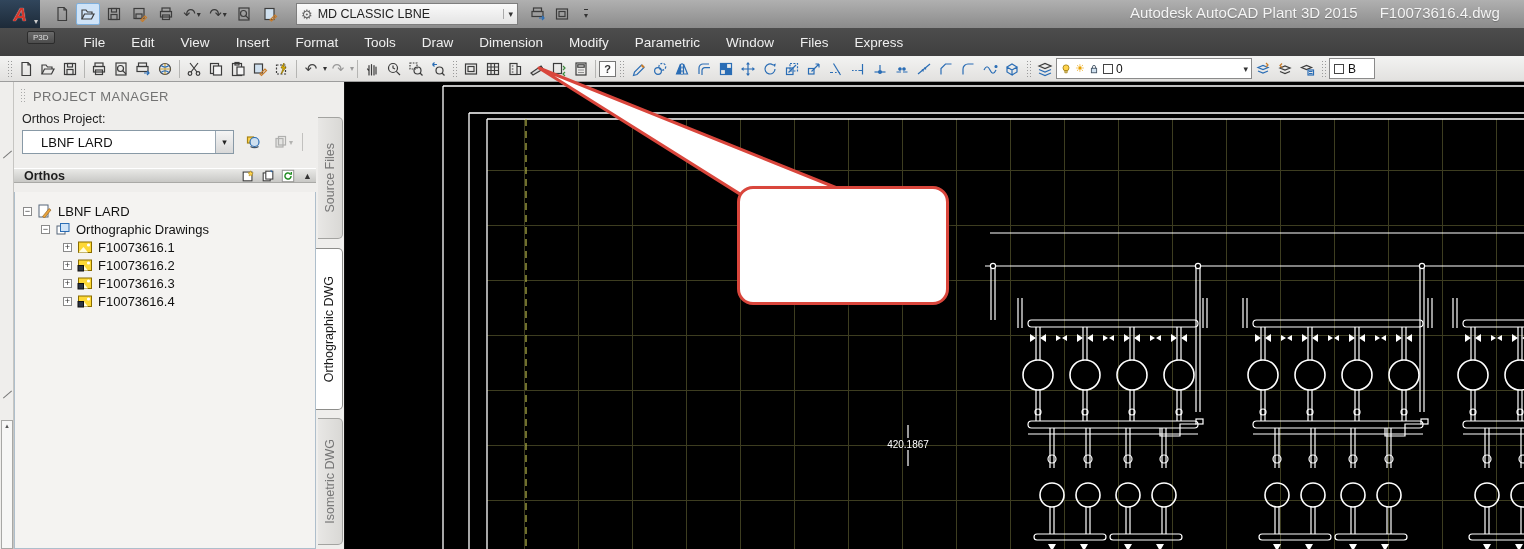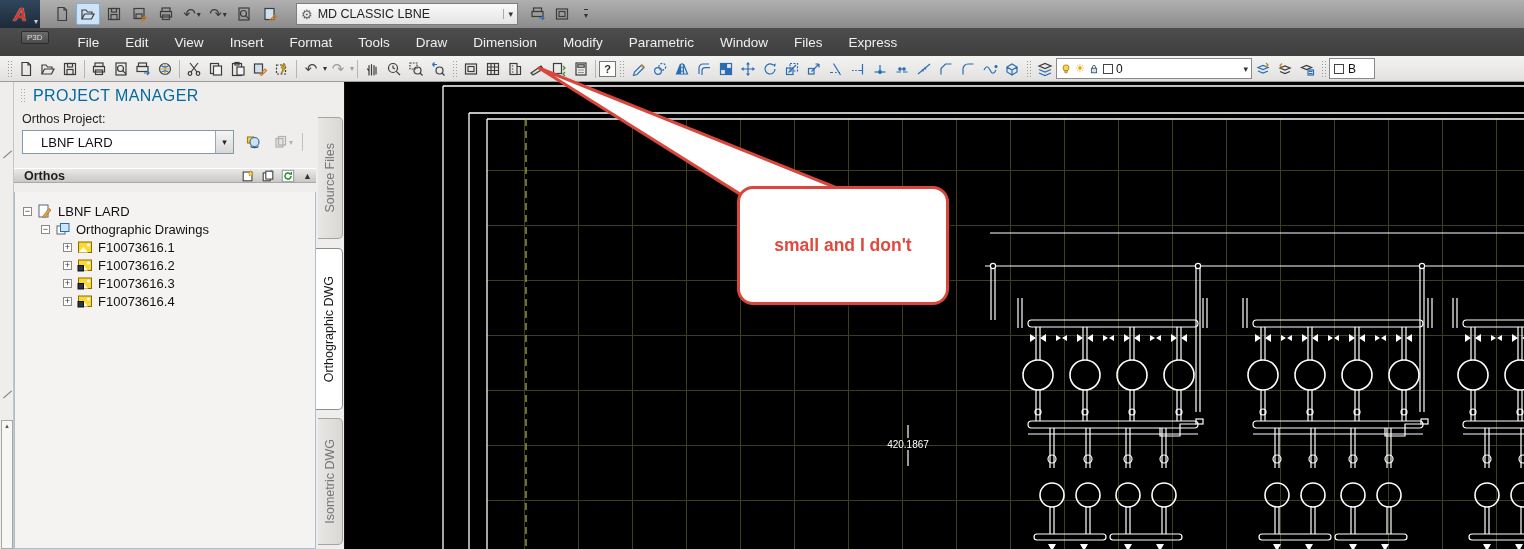--- a/index.html
+++ b/index.html
@@ -20,21 +20,21 @@
   .ws-combo{display:flex;align-items:center;height:22px;width:222px;margin-left:14px;
     background:linear-gradient(#fafafa,#e4e4e4);border:1px solid #7e7e7e;padding:0 4px;gap:5px;}
   .ws-combo .gear{color:#666;font-size:13px;}
   .ws-combo .lbl{font-size:12.5px;color:#222;flex:1;}
   .ws-combo .caret{font-size:9px;color:#333;border-left:1px solid #aaa;padding-left:4px;}
   .tb-title{position:absolute;left:1130px;top:4px;color:#f4f4f4;font-size:15px;white-space:nowrap;text-shadow:0 1px 1px rgba(0,0,0,.25);}
   .tb-title .gap{display:inline-block;width:22px;}
 
   
   .menubar{position:absolute;left:0;top:28px;width:100%;height:28px;background:linear-gradient(#4d4d4d,#3f3f3f);
-    display:flex;align-items:center;padding-left:21px;}
+    display:flex;align-items:center;padding-left:27px;}
   .p3d{font-size:8px;color:#ddd;background:linear-gradient(#6a6a6a,#4c4c4c);border:1px solid #2c2c2c;
     padding:1px 5px;border-radius:2px;margin-right:16px;margin-top:-10px;}
   .menu-item{color:#efefef;font-size:13.5px;padding:4px 13px;cursor:default;}
 
   
   .toolbar{position:absolute;left:0;top:56px;width:100%;height:26px;background:linear-gradient(#f3f3f2,#e2e1df);
     border-bottom:1px solid #9d9d9d;display:flex;align-items:center;padding-left:4px;}
   .grip{width:5px;height:18px;margin:0 3px;background-image:radial-gradient(#9a9a9a 35%,transparent 36%);background-size:3px 3px;}
   .sep{width:1px;height:18px;background:#b5b5b3;margin:0 3px;}
   .tbtn{width:22px;height:22px;display:flex;align-items:center;justify-content:center;border-radius:2px;flex:none;}
@@ -56,21 +56,21 @@
   .body{position:absolute;left:0;top:82px;width:100%;height:467px;}
   .edge-strip{position:absolute;left:0;top:0;width:14px;height:100%;background:#efeeec;border-right:1px solid #c6c5c2;}
   .edge-diag{position:absolute;left:2px;width:11px;height:1px;background:#777;transform:rotate(-40deg);}
   .edge-box{position:absolute;left:1px;top:338px;width:12px;bottom:0;background:#f7f7f6;border:1px solid #a8a8a6;
     font-size:7px;color:#555;text-align:center;line-height:9px;}
 
   
   .pm{position:absolute;left:14px;top:0;width:302px;height:100%;background:#efeeec;}
   .pm-head{display:flex;align-items:center;height:28px;padding-left:6px;gap:8px;}
   .pm-grip{width:5px;height:16px;background-image:radial-gradient(#a9a9a9 35%,transparent 36%);background-size:3px 3px;}
-  .pm-title{font-size:16px;color:#0369a1;letter-spacing:.4px;}
+  .pm-title{font-size:13px;color:#737373;letter-spacing:.4px;}
   .pm-cur{font-size:12.5px;color:#222;margin:2px 0 4px 8px;}
   .pm-row{display:flex;align-items:center;margin-left:8px;gap:8px;}
   .proj-combo{display:flex;align-items:center;width:212px;height:24px;background:#fff;border:1px solid #8899a6;}
   .proj-combo .lbl{flex:1;font-size:13px;color:#111;padding-left:18px;}
   .proj-combo .cbox{width:18px;height:100%;background:linear-gradient(#f5f5f5,#d8d8d8);border-left:1px solid #9aa7b2;
     display:flex;align-items:center;justify-content:center;font-size:9px;color:#222;}
   .pm-iconbtn{width:22px;height:20px;display:flex;align-items:center;justify-content:center;}
   .pm-sep{width:1px;height:18px;background:#c2c1bf;}
   .orthos-bar{display:flex;align-items:center;height:15px;margin:14px 0 0 0;padding:0 4px 0 10px;
     background:linear-gradient(#e9e9e7,#c8c8c5);border-top:1px solid #fff;border-bottom:1px solid #a9a9a6;}
@@ -186,20 +186,23 @@
       </span>
     <span class="qbtn">
         <svg class="ic" viewBox="0 0 16 16">
           <rect x="2.5" y="3" width="11" height="10"></rect>
           <rect x="5" y="5.5" width="6" height="5"></rect>
         </svg>
       </span>
     <span class="qbtn">
         <span style="font-size:8px;color:#333;border-top:1.5px solid #333;padding-top:1px;">▾</span>
       </span>
+    <div class="tb-title">
+      <span>Autodesk AutoCAD Plant 3D 2015</span><span class="gap"></span><span>F10073616.4.dwg</span>
+    </div>
   </div>
 
   <div class="menubar">
     <span class="p3d">P3D</span>
     <span class="menu-item">File</span>
     <span class="menu-item">Edit</span>
     <span class="menu-item">View</span>
     <span class="menu-item">Insert</span>
     <span class="menu-item">Format</span>
     <span class="menu-item">Tools</span>
@@ -743,16 +746,15 @@
         <path d="M563 343V356M563 368V384" stroke="#fff" stroke-width="1.2"></path>
         <text x="563" y="366" text-anchor="middle" fill="#fff" font-size="10" font-family="Liberation Sans, sans-serif">420.1867</text>
       </svg>
     </div>
   </div>
 
   <svg class="overlay">
     <polygon points="539,68 842,190 767,211" fill="#ffffff" stroke="#d9463c" stroke-width="3" stroke-linejoin="round"></polygon>
   </svg>
   <div class="balloon">
-    <div>small and I don't</div>
   </div>
 
 </div>
 
 </body></html>

